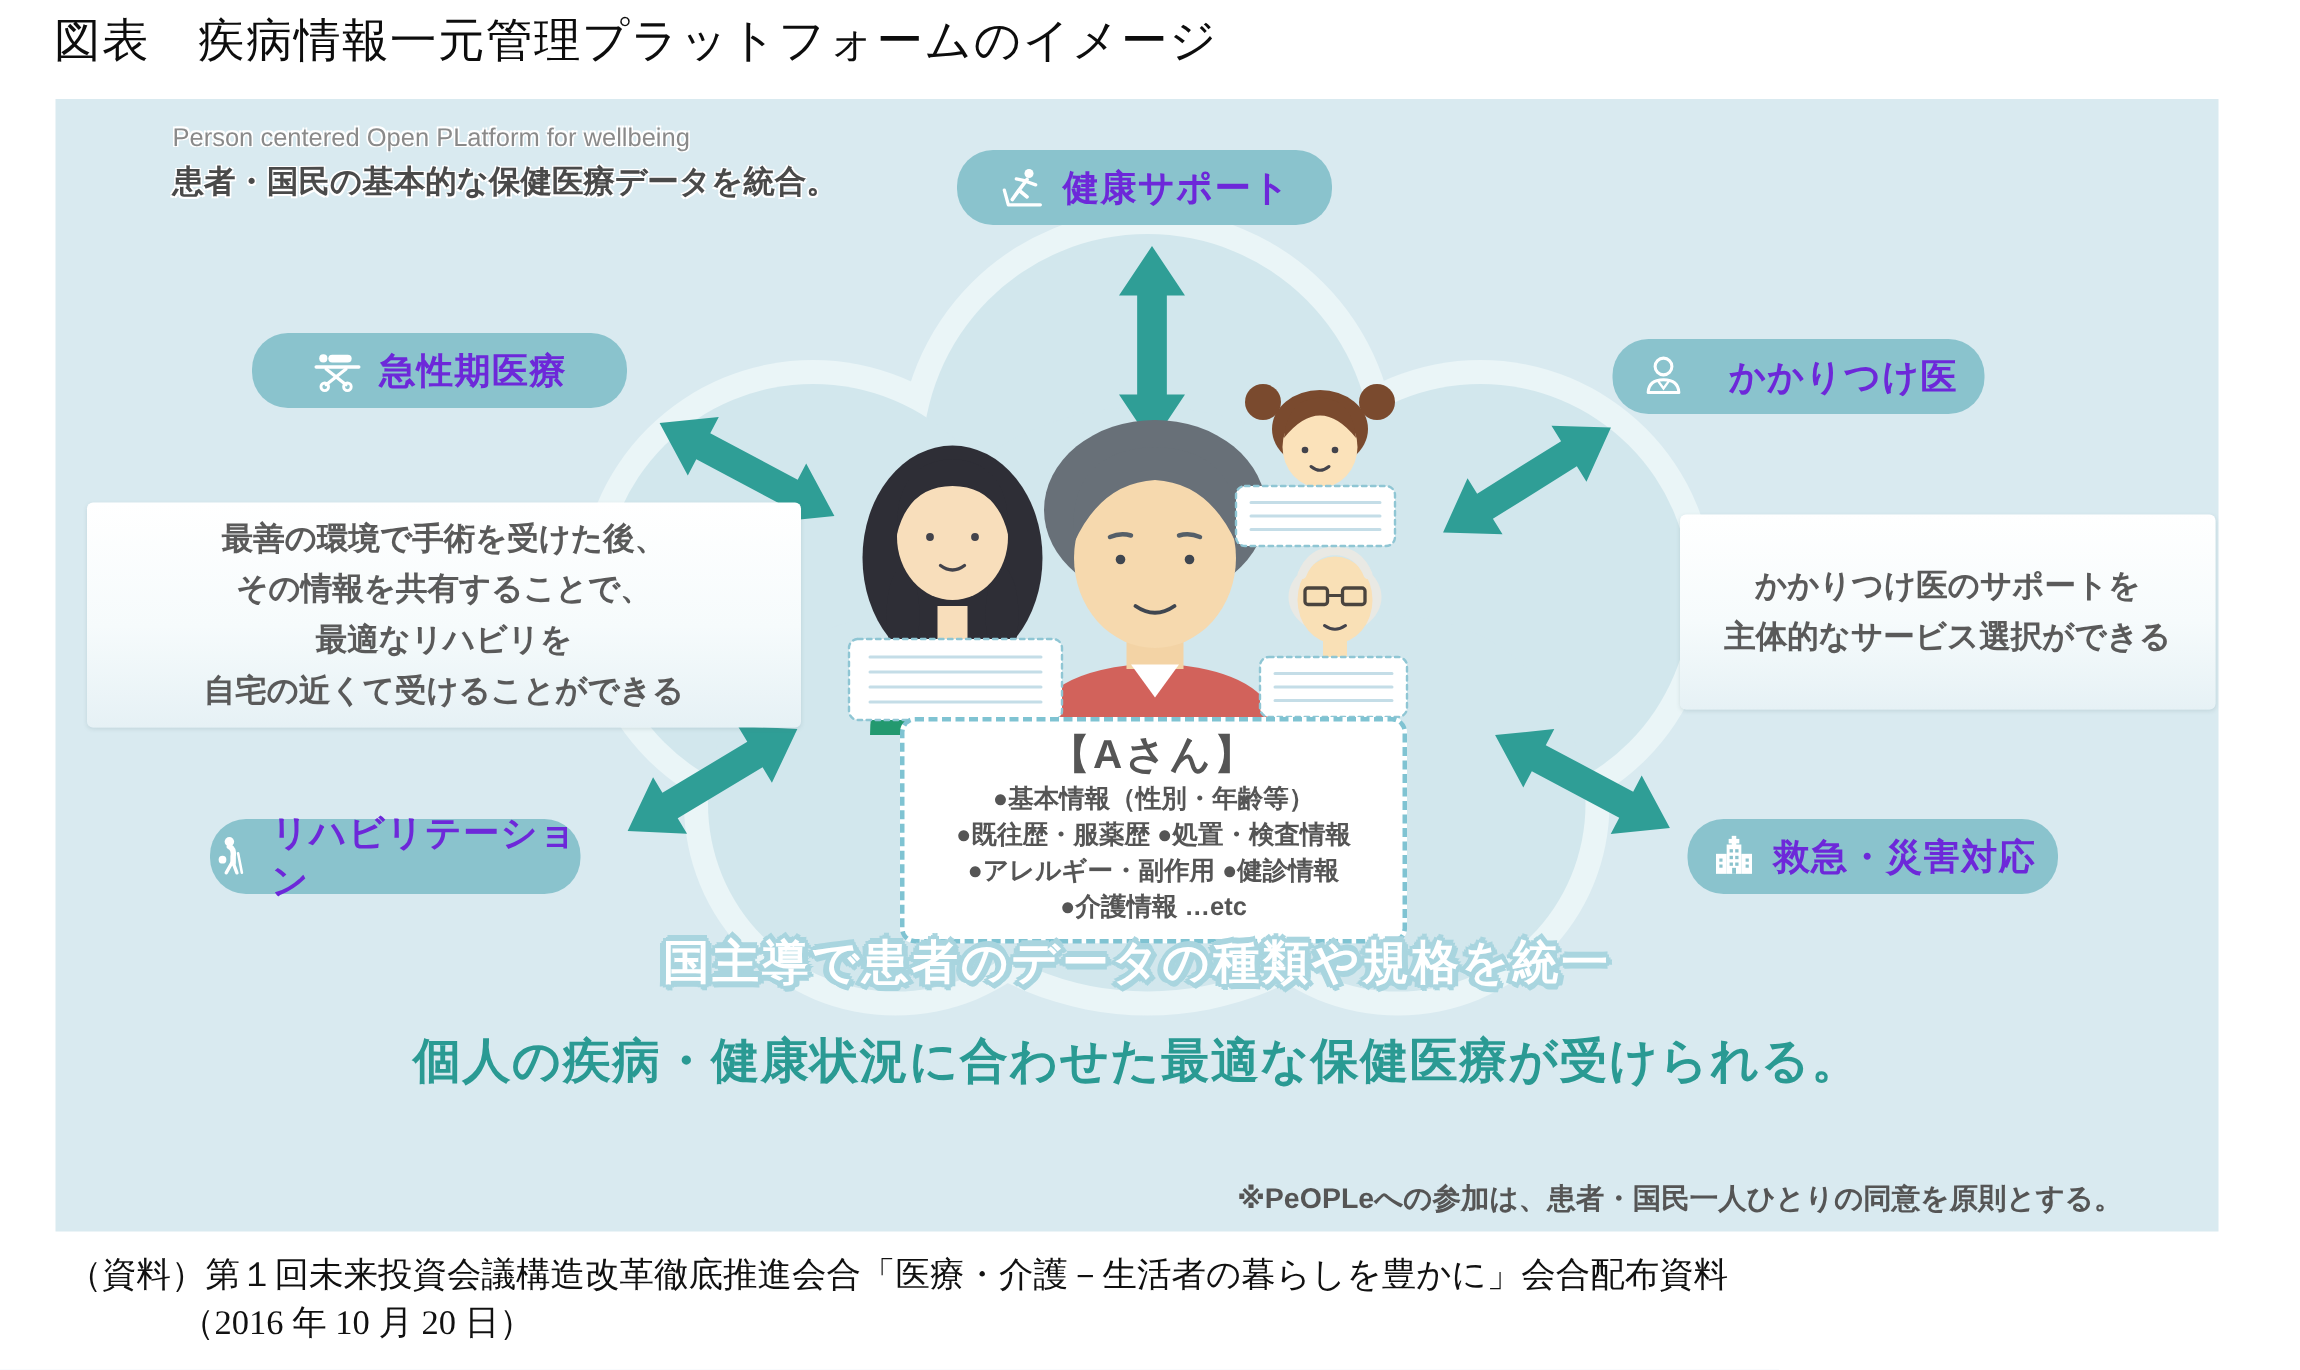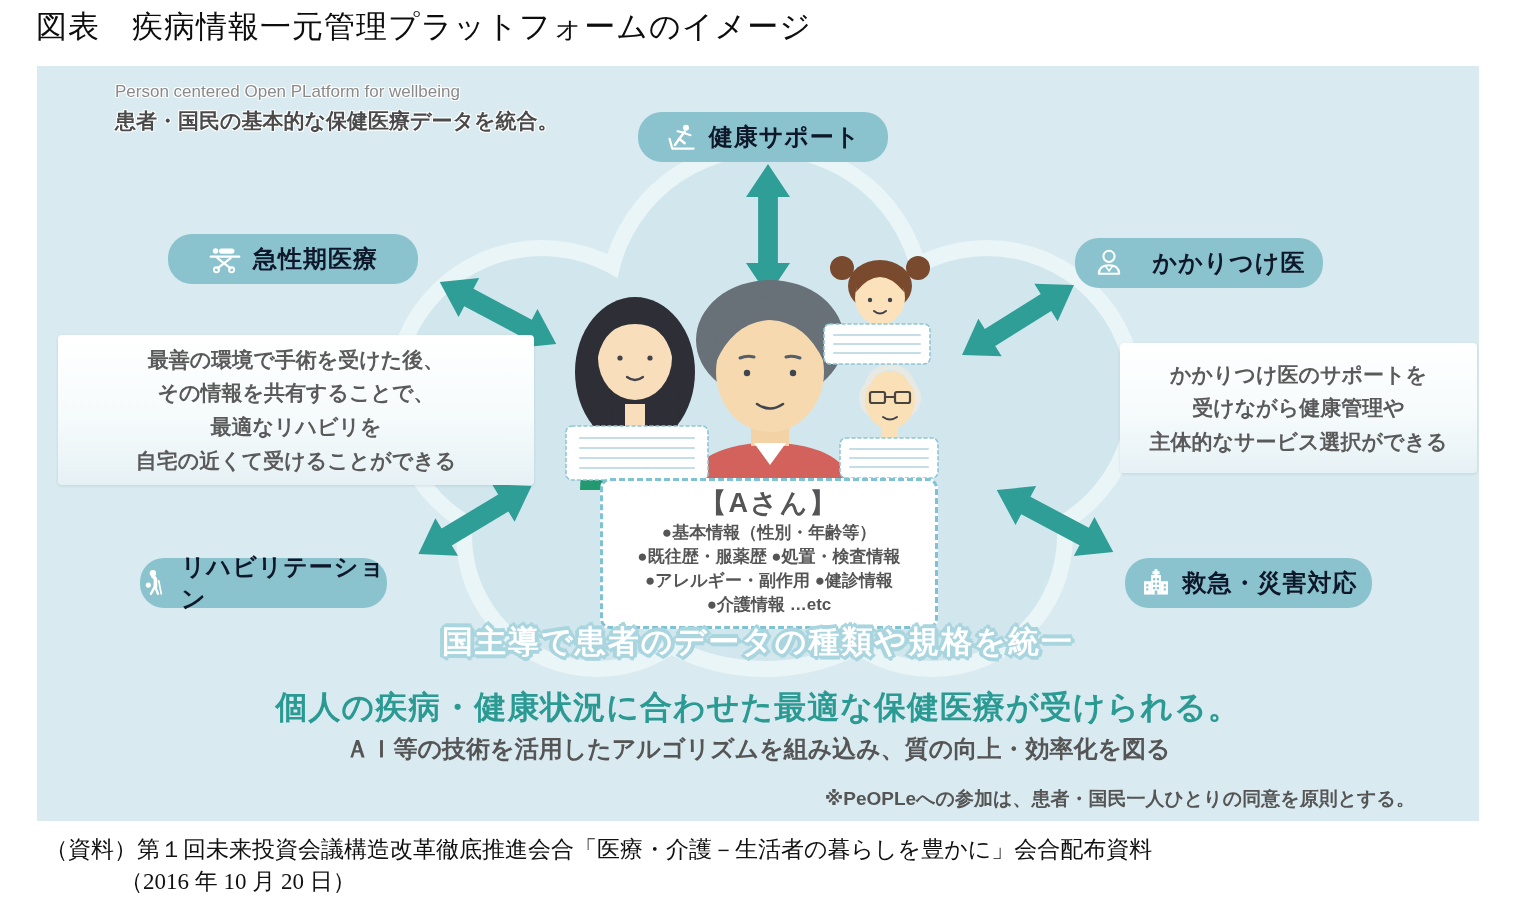--- a/index.html
+++ b/index.html
@@ -12,21 +12,21 @@
   
   .logo{position:absolute;left:78px;top:14px;}
   .logo-name{font-size:45px;font-weight:bold;color:#6e6e6e;letter-spacing:1px;
     text-shadow:-2px -2px 0 #fff,2px -2px 0 #fff,-2px 2px 0 #fff,2px 2px 0 #fff,0 -3px 0 #fff,0 3px 0 #fff,-3px 0 0 #fff,3px 0 0 #fff;}
   .logo-en{font-size:17px;color:#8a8a8a;margin-top:2px;
     text-shadow:-1px -1px 0 #fff,1px -1px 0 #fff,-1px 1px 0 #fff,1px 1px 0 #fff;}
   .logo-jp{font-size:21px;font-weight:bold;color:#4a4a4a;margin-top:5px;
     text-shadow:-1px -1px 0 #fff,1px -1px 0 #fff,-1px 1px 0 #fff,1px 1px 0 #fff;}
   
   .badge{position:absolute;display:flex;align-items:center;justify-content:center;gap:11px;
-         background:#8ac3cd;border-radius:24px;color:#0f172a;font-weight:bold;font-size:24px;letter-spacing:1px;margin-top:12px;}
+         background:#8ac3cd;border-radius:24px;color:#6d28d9;font-weight:bold;font-size:24px;letter-spacing:1px;}
   .badge svg{display:block;}
   
   .note-box{position:absolute;background:linear-gradient(180deg,#ffffff 0%,#f6fbfc 55%,#e6f1f5 100%);
             border-radius:4px;display:flex;flex-direction:column;justify-content:center;text-align:center;
             color:#5a5a5a;font-weight:bold;font-size:21px;line-height:1.6;box-shadow:0 1px 3px rgba(90,120,130,0.18);}
   
   .patient-card{position:absolute;left:563px;top:412px;width:332px;background:#ffffff;border:3px dashed #7fc3d2;
                 border-radius:10px;text-align:center;padding:4px 0 8px 0;color:#555;}
   .patient-card .pc-title{font-size:27px;font-weight:bold;letter-spacing:2px;}
   .patient-card .pc-item{font-size:17px;font-weight:bold;line-height:1.42;}
@@ -232,34 +232,32 @@
     </div>
 
     <div class="note-box" style="left:21px;top:269px;width:476px;height:150px;">
       <div>最善の環境で手術を受けた後、</div>
       <div>その情報を共有することで、</div>
       <div>最適なリハビリを</div>
       <div>自宅の近くて受けることができる</div>
     </div>
     <div class="note-box" style="left:1083px;top:277px;width:357px;height:130px;">
       <div>かかりつけ医のサポートを</div>
-      <div>受けながら健康管理や</div>
       <div>主体的なサービス選択ができる</div>
     </div>
 
     <div class="patient-card">
       <div class="pc-title">【Aさん】</div>
       <div class="pc-item">●基本情報（性別・年齢等）</div>
       <div class="pc-item">●既往歴・服薬歴 ●処置・検査情報</div>
       <div class="pc-item">●アレルギー・副作用 ●健診情報</div>
       <div class="pc-item">●介護情報 …etc</div>
     </div>
 
     <div class="banner">国主導で患者のデータの種類や規格を統一</div>
     <div class="headline">個人の疾病・健康状況に合わせた最適な保健医療が受けられる。</div>
-    <div class="subline">ＡＩ等の技術を活用したアルゴリズムを組み込み、質の向上・効率化を図る</div>
     <div class="footnote">※PeOPLeへの参加は、患者・国民一人ひとりの同意を原則とする。</div>
   </div>
 
   <div class="caption1">（資料）第１回未来投資会議構造改革徹底推進会合「医療・介護－生活者の暮らしを豊かに」会合配布資料</div>
   <div class="caption2">（2016 年 10 月 20 日）</div>
 
 </div>
 
 </body></html>

